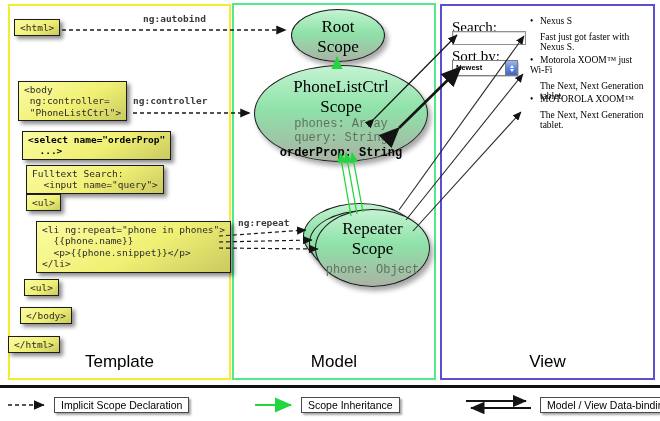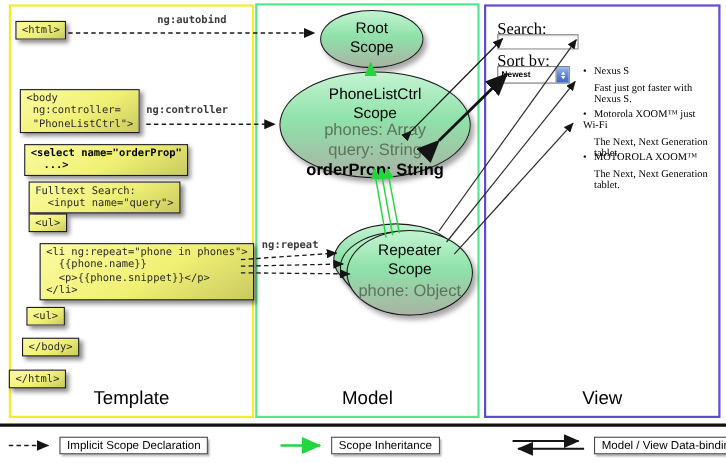--- a/index.html
+++ b/index.html
@@ -22,22 +22,22 @@
   .codebox.bold{font-weight:bold;color:#000;}
   
   .dirlabel{position:absolute;font-family:"DejaVu Sans Mono",monospace;
             font-size:9.5px;font-weight:bold;color:#3a3a3a;background:transparent;}
   
   .ellipse{position:absolute;border-radius:50%;
            border:1.8px solid #1a1a1a;
            background:linear-gradient(180deg,#c4f3d2 0%,#8fe2a9 45%,#a9b3a4 100%);
            box-shadow:3px 4px 5px rgba(0,0,0,0.35);
            text-align:center;color:#000;}
-  .ellipse .etitle{white-space:pre;font-size:14px;line-height:1.18;}
-  .ellipse .eprop{font-family:Liberation Sans, sans-serif;font-size:15px;
+  .ellipse .etitle{white-space:pre;font-size:17px;line-height:1.18;font-family:Liberation Serif, serif;}
+  .ellipse .eprop{font-family:Liberation Mono, monospace;font-size:12px;
                   line-height:1.2;color:#5f7260;text-align:center;}
   .ellipse .eprop.bold{font-weight:bold;color:#000;}
   
   .viewtext{font-family:"Liberation Serif",serif;font-size:15px;color:#000;}
   .vsearch-label{position:absolute;left:452px;top:19px;}
   .vsearch-input{position:absolute;left:452px;top:31px;width:72px;height:12px;
                  background:#fff;border:1px solid #8f8f8f;box-shadow:inset 1px 1px 1px rgba(0,0,0,0.15);}
   .vsort-label{position:absolute;left:452px;top:48px;}
   .vdropdown{position:absolute;left:452px;top:60px;width:64px;height:14px;
              border:1px solid #7e7e7e;background:#fff;display:flex;align-items:stretch;
@@ -45,21 +45,21 @@
   .vdropdown .dval{flex:1;font-size:7.5px;font-weight:bold;color:#000;
                    padding:2px 0 0 3px;font-family:"Liberation Sans",sans-serif;}
   .vdropdown .stepper{width:11px;background:linear-gradient(180deg,#9db9ef 0%,#5f86dd 50%,#3f66c8 100%);
                       border-left:1px solid #7e7e7e;display:flex;flex-direction:column;
                       align-items:center;justify-content:center;gap:1px;}
   .tri-up{width:0;height:0;border-left:2.5px solid transparent;border-right:2.5px solid transparent;
           border-bottom:3px solid #fff;}
   .tri-down{width:0;height:0;border-left:2.5px solid transparent;border-right:2.5px solid transparent;
             border-top:3px solid #fff;}
   .vitem{position:absolute;left:530px;width:118px;}
-  .vitem .vtitle{font-family:"Liberation Serif",serif;font-size:9.5px;color:#000;margin-top:44px;}
+  .vitem .vtitle{font-family:"Liberation Serif",serif;font-size:9.5px;color:#000;}
   .vitem .vtitle .bullet{display:inline-block;width:10px;}
   .vitem .vdesc{font-family:"Liberation Serif",serif;font-size:9.5px;color:#000;
                 margin-top:6px;padding-left:10px;}
   
   .legendbox{position:absolute;top:397px;background:#fff;border:1px solid #4a4a4a;
              padding:1px 6px;font-size:10.5px;color:#000;
              box-shadow:2px 2px 2px rgba(0,0,0,0.35);white-space:nowrap;}
   .overlay{position:absolute;left:0;top:0;width:660px;height:421px;pointer-events:none;}
 </style>
 </head>

